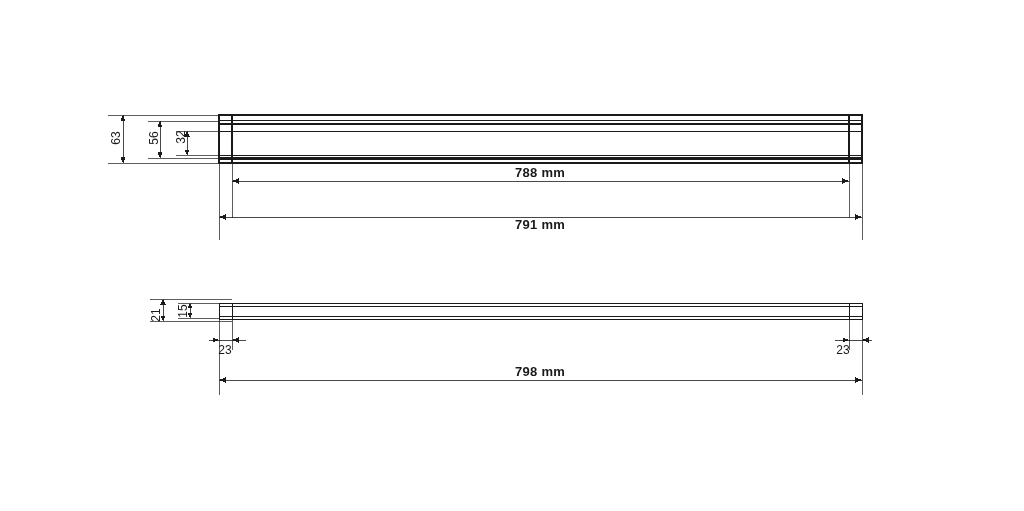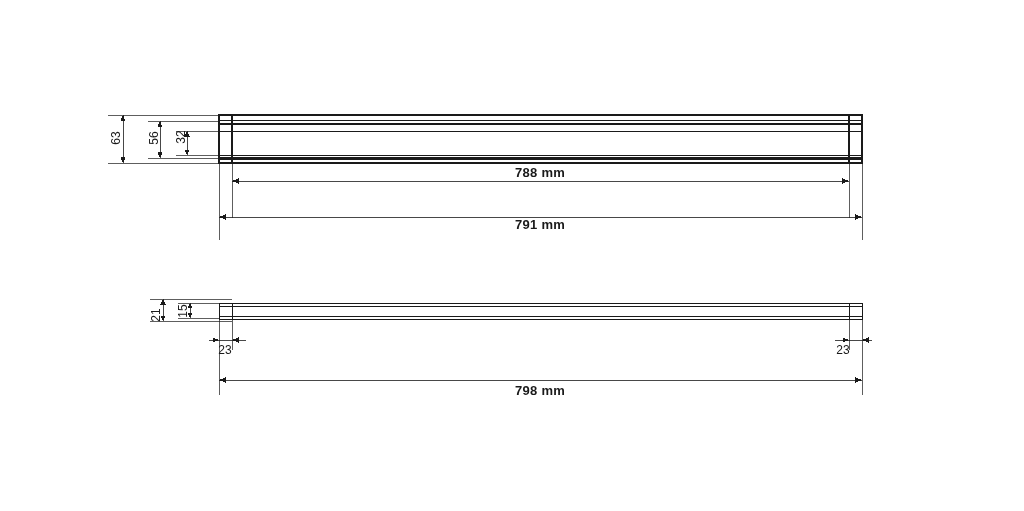--- a/index.html
+++ b/index.html
@@ -141,15 +141,15 @@
 
   <div class="lbl lbl-main" style="left:440px; top:166px; width:200px; text-align:center;">788 mm</div>
   <div class="lbl lbl-main" style="left:440px; top:202px; width:200px; text-align:center;margin-top:16px;">791 mm</div>
 
   <div class="lbl lbl-small vert" style="left:144px; top:309px; width:24px; text-align:center;">21</div>
   <div class="lbl lbl-small vert" style="left:171px; top:305px; width:24px; text-align:center;">15</div>
 
   <div class="lbl lbl-small" style="left:213px; top:344px; width:24px; text-align:center;">23</div>
   <div class="lbl lbl-small" style="left:831px; top:344px; width:24px; text-align:center;">23</div>
 
-  <div class="lbl lbl-main" style="left:440px; top:365px; width:200px; text-align:center;margin-top:19px;">798 mm</div>
+  <div class="lbl lbl-main" style="left:440px; top:365px; width:200px; text-align:center;">798 mm</div>
 
 </div>
 
 </body></html>

